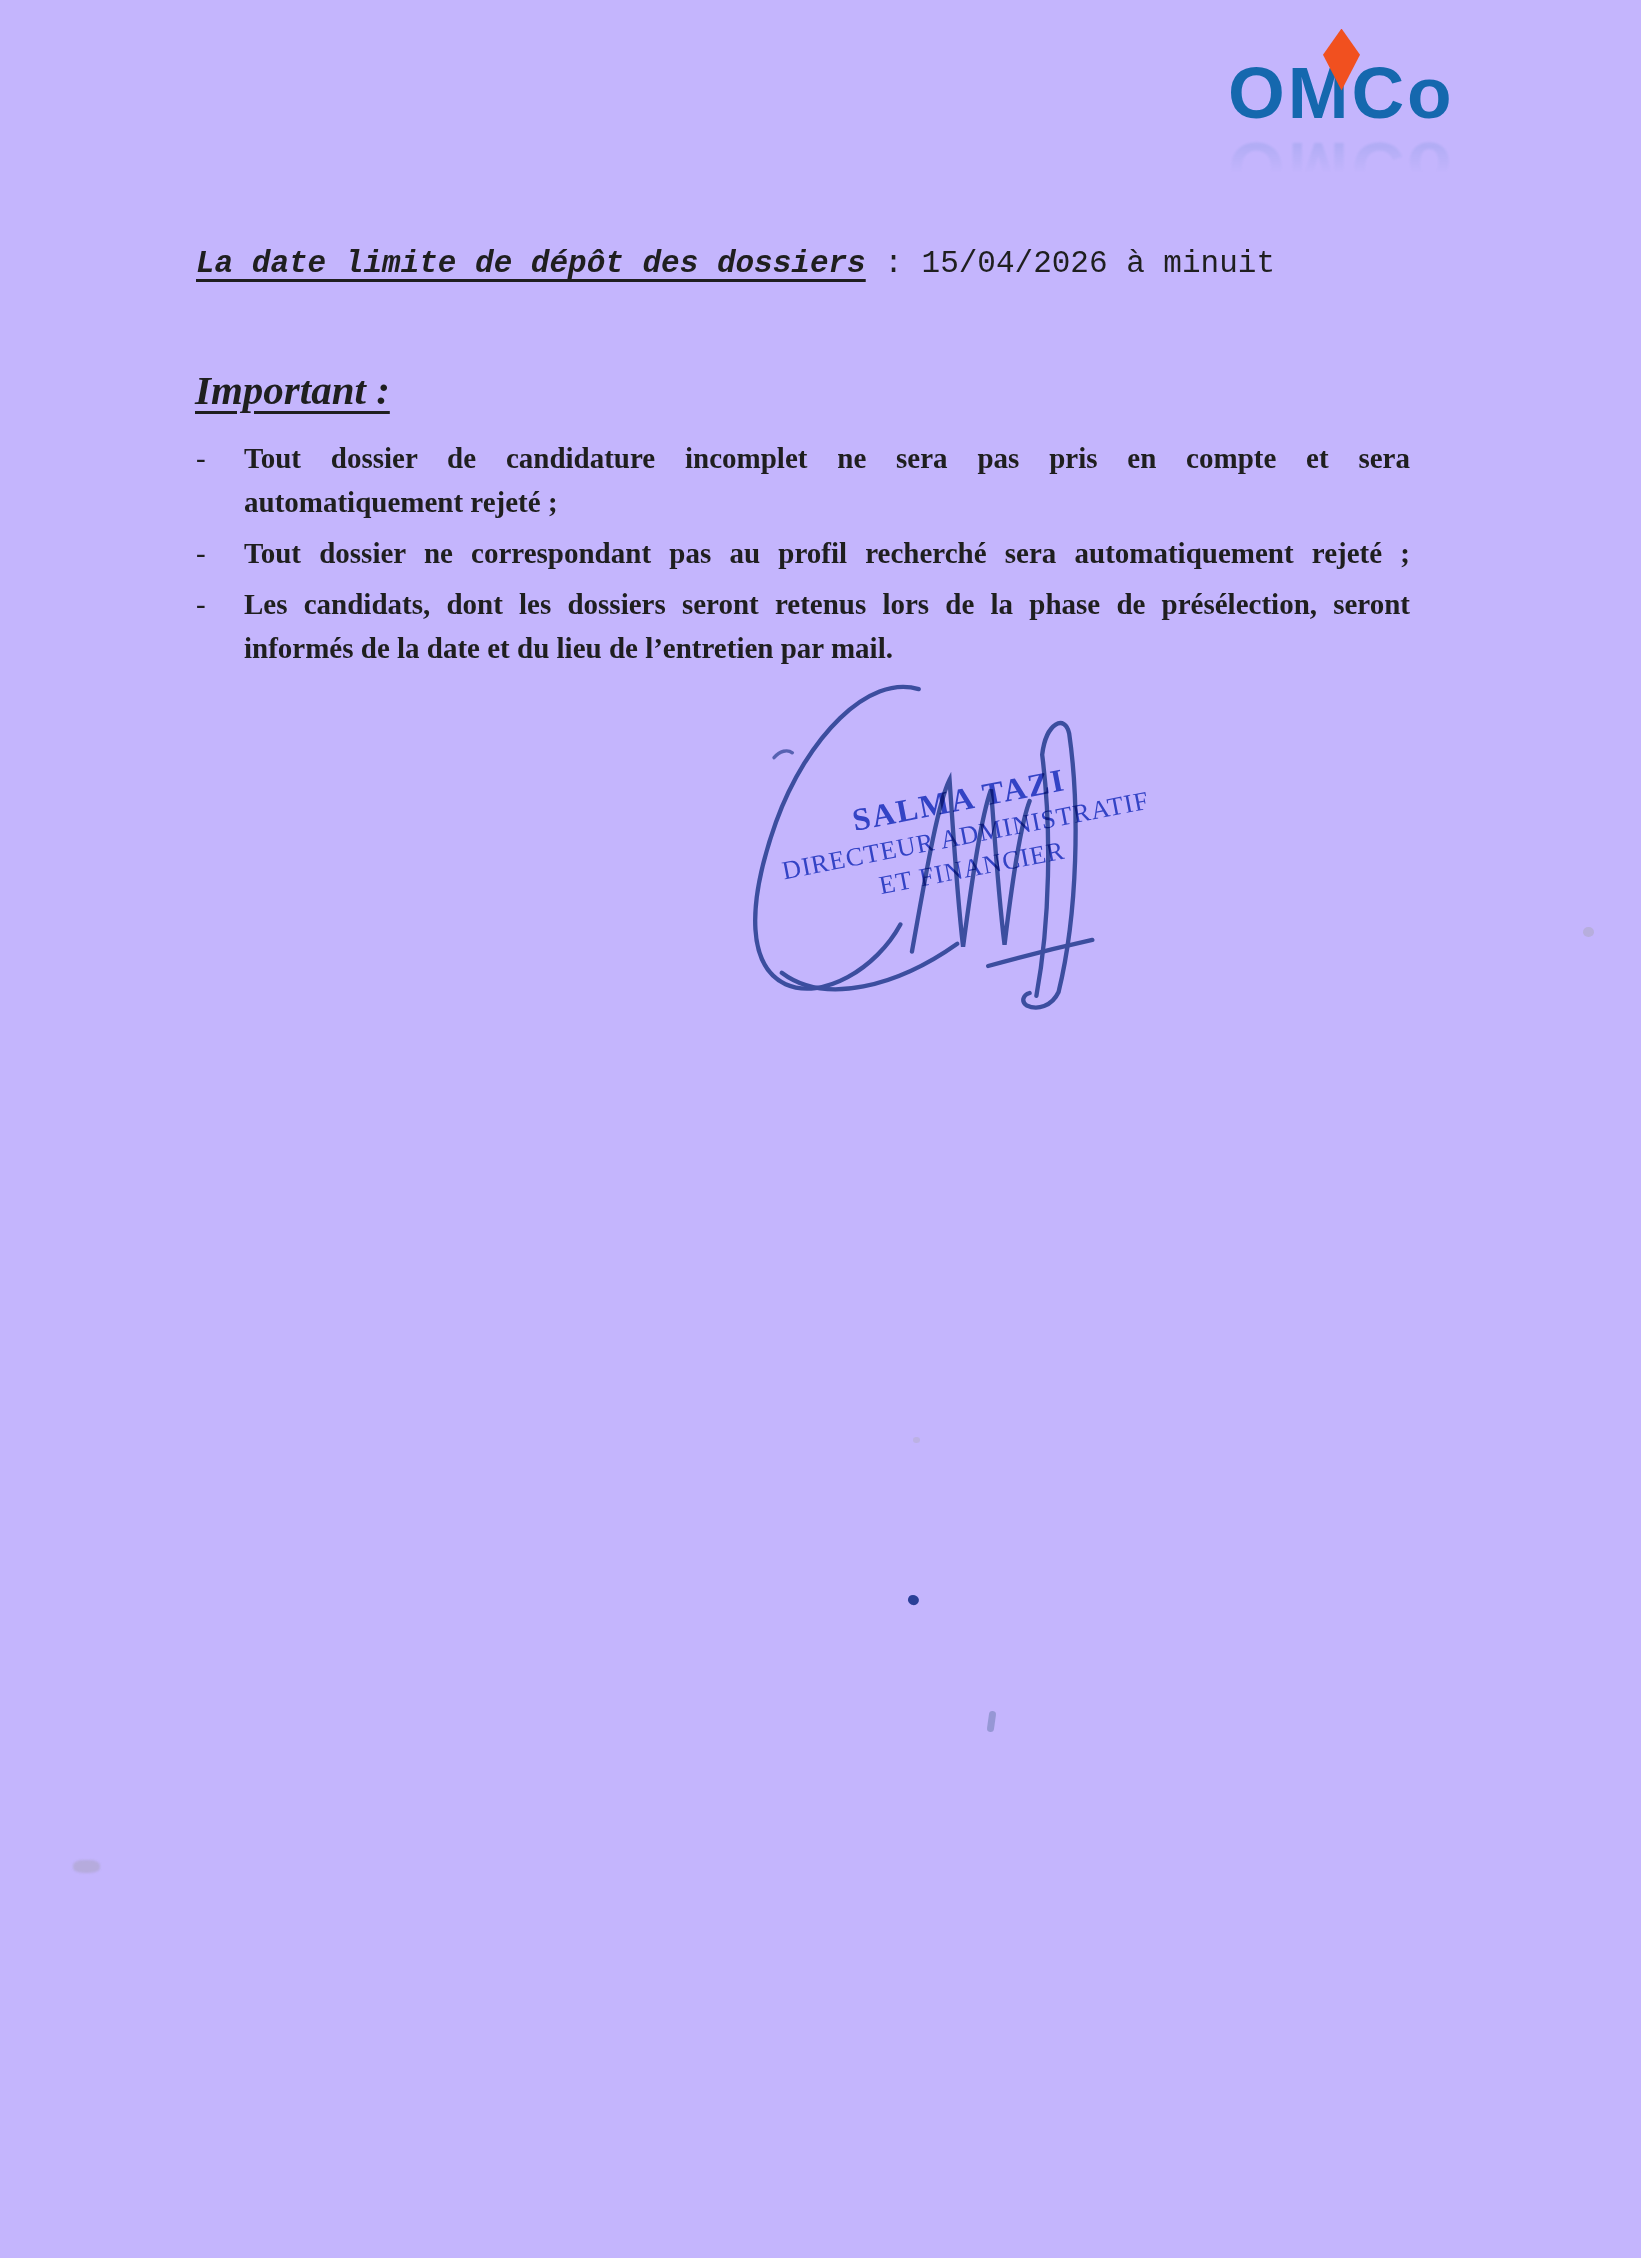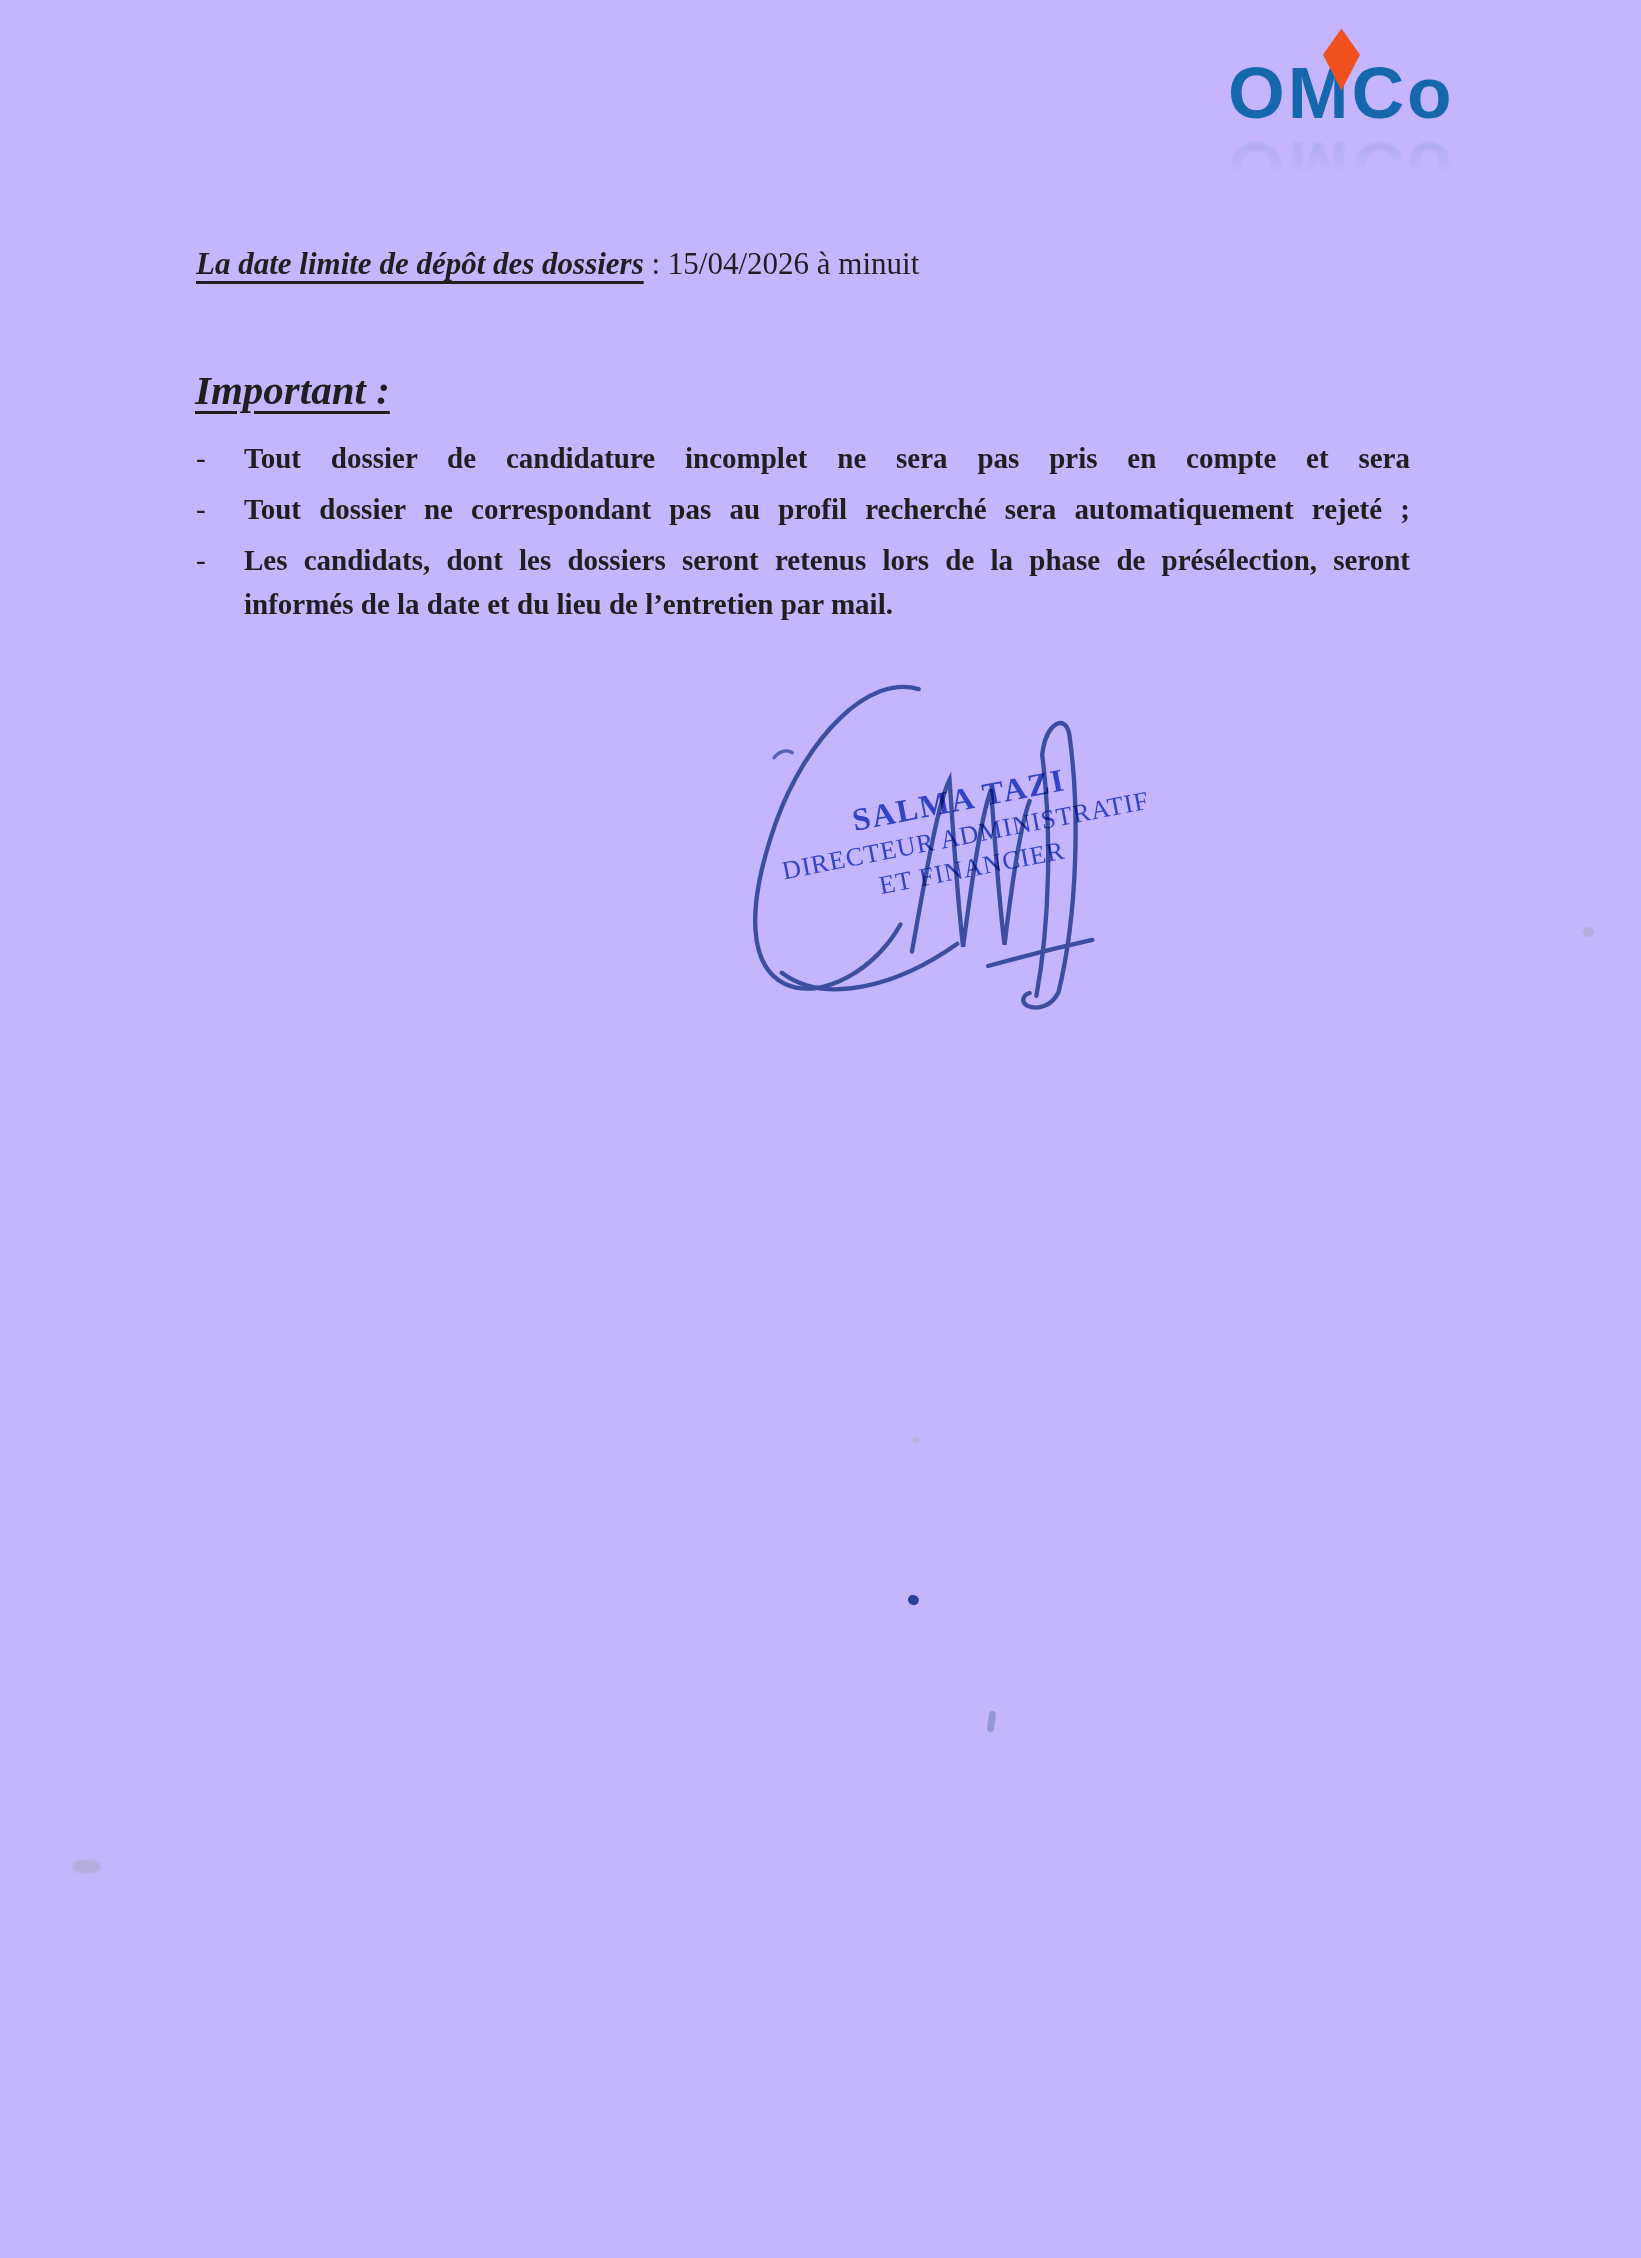--- a/index.html
+++ b/index.html
@@ -33,21 +33,21 @@
     margin-top:-21px;
     opacity:0.28;
     filter:blur(1px);
     -webkit-mask-image:linear-gradient(to top, rgba(0,0,0,0.7) 0%, transparent 55%);
     mask-image:linear-gradient(to top, rgba(0,0,0,0.7) 0%, transparent 55%);
   }
 
   
   .deadline{
     position:absolute;left:196px;top:243px;
-    font-size:31px;line-height:42px;
+    font-size:31px;line-height:42px;font-family:Liberation Mono, monospace;
   }
   .deadline .label{
     font-weight:bold;font-style:italic;
     text-decoration:underline;
     text-decoration-thickness:2.9px;
     text-underline-offset:6.8px;
   }
 
   
   .important{
@@ -114,20 +114,21 @@
     <span class="label">La date limite de dépôt des dossiers</span><span> : </span><span>15/04/2026 à minuit</span>
   </div>
 
   <div class="important">Important :</div>
 
   <div class="notes">
     <div class="note">
       <div class="note-marker">-</div>
       <div class="note-body">
           <div class="note-line justify">Tout dossier de candidature incomplet ne sera pas pris en compte et sera</div>
+          <div class="note-line">automatiquement rejeté ;</div>
         </div>
     </div>
 
     <div class="note">
       <div class="note-marker">-</div>
       <div class="note-body">
           <div class="note-line justify">Tout dossier ne correspondant pas au profil recherché sera automatiquement rejeté ;</div>
         </div>
     </div>
 

